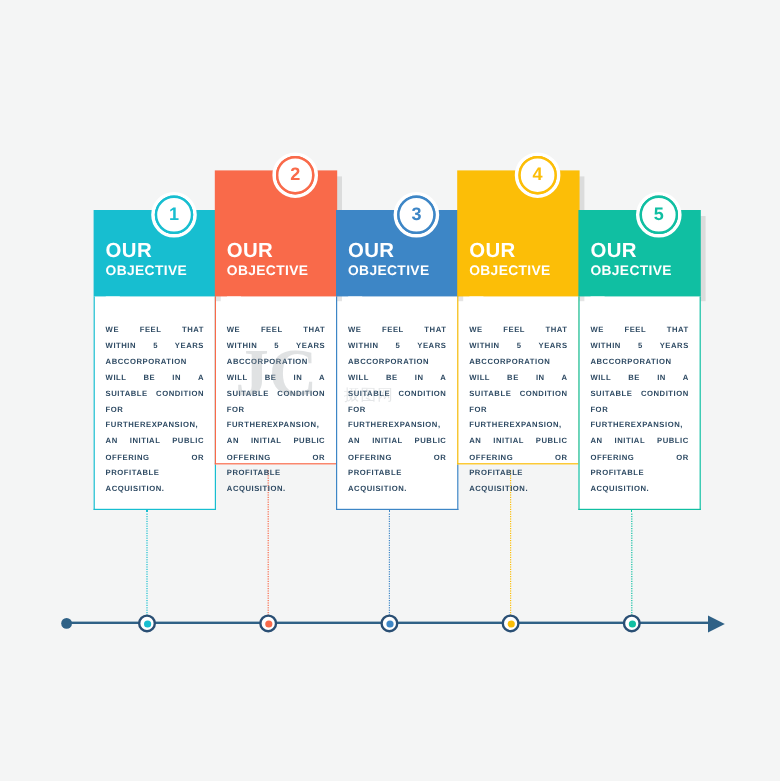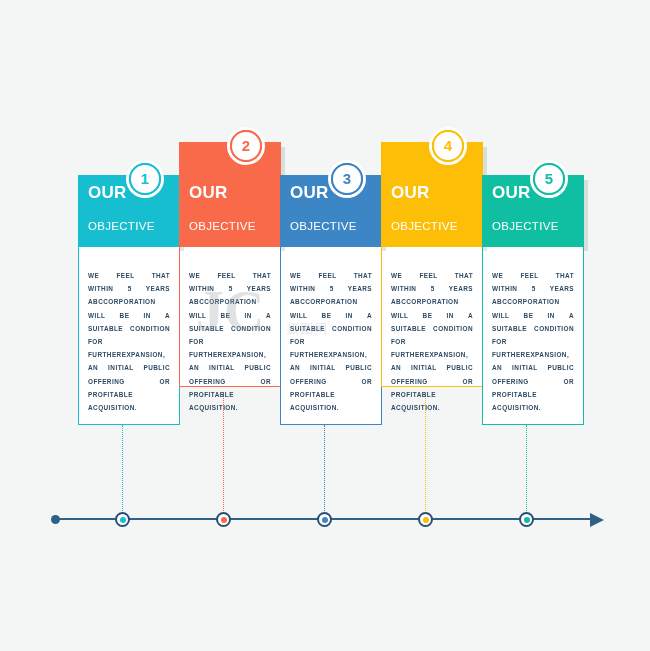--- a/index.html
+++ b/index.html
@@ -51,25 +51,25 @@
   }
   .head-title {
     color: #ffffff;
     font-weight: bold;
     font-size: 17px;
     letter-spacing: 0.3px;
     line-height: 18px;
   }
   .head-sub {
     color: #ffffff;
-    font-weight: normal;
+    font-weight: bold;
     font-size: 11.5px;
     letter-spacing: 0.3px;
     line-height: 14px;
-    margin-top: 17px;
+    margin-top: 1px;
   }
 
   
   .notch {
     position: absolute;
     left: 10px;
     top: 100%;
     width: 0;
     height: 0;
     border-left: 6px solid transparent;

